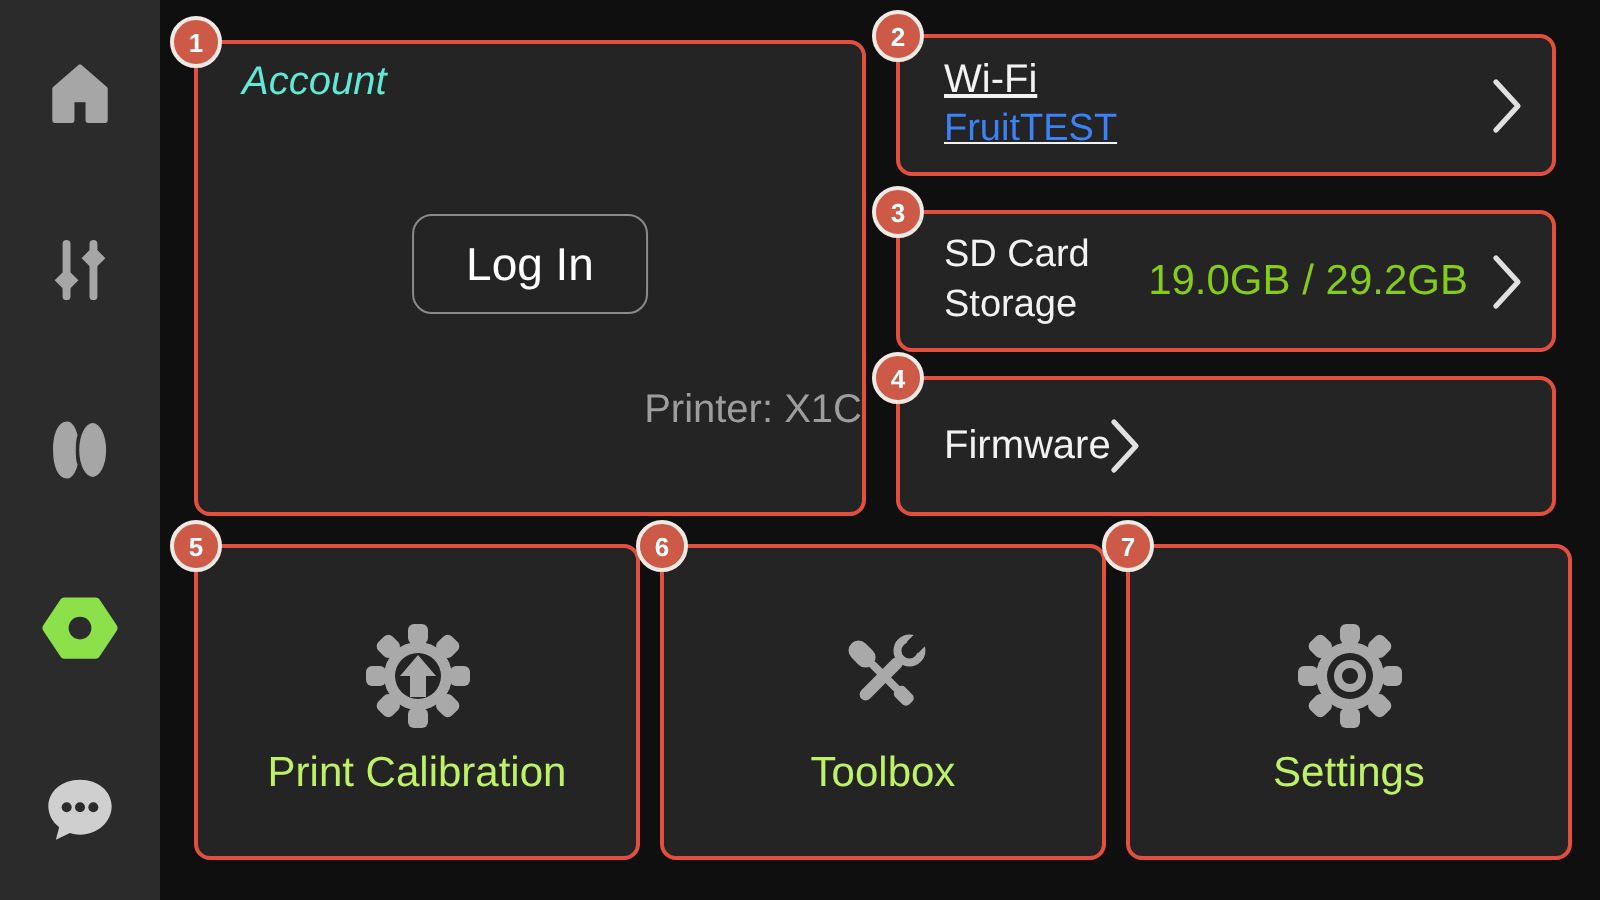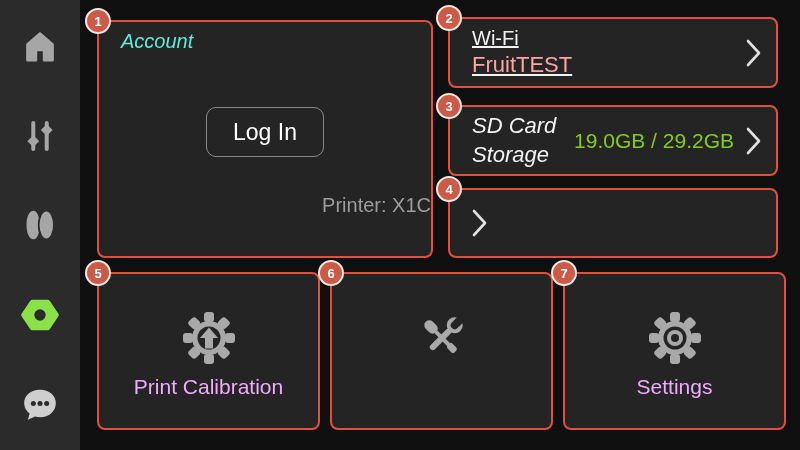--- a/index.html
+++ b/index.html
@@ -49,32 +49,32 @@
     position:absolute; left:0; right:0; top:172px;
     text-align:right; font-size:20px; color:#9d9d9d;
   }
   
   .row-card { left:448px; width:330px; display:flex; align-items:center; padding:0 14px 0 22px; }
   .card-wifi { top:17px; height:71px; }
   .card-sd { top:105px; height:71px; }
   .card-fw { top:188px; height:70px; }
   .row-titles { display:flex; flex-direction:column; justify-content:center; line-height:1.25;text-decoration:underline; }
   .row-title { font-size:20px; color:#f2f2f2; }
-  .row-sub { font-size:22px; color:#fca5a5; }
-  .row-title-wrap { font-size:22px; color:#f2f2f2; max-width:120px; line-height:1.3;font-style:italic; }
+  .row-sub { font-size:19px; color:#3b82f6; }
+  .row-title-wrap { font-size:19px; color:#f2f2f2; max-width:120px; line-height:1.3; }
   .row-value { margin-left:auto; font-size:21px; color:#84cc16; padding-right:12px; white-space:nowrap; }
   .chevron { flex:0 0 auto; display:flex; align-items:center; }
   .card-wifi .chevron { margin-left:auto; }
   
   .tile { top:272px; width:223px; height:158px; cursor:pointer; }
   .tile-pc { left:97px; } .tile-tb { left:330px; } .tile-st { left:563px; }
   .tile-icon { position:absolute; left:50%; top:36px; transform:translateX(-50%); }
   .tile-label {
     position:absolute; left:0; right:0; top:101px;
-    text-align:center; font-size:21px; color:#f0abfc;
+    text-align:center; font-size:21px; color:#bef264;
   }
 </style>
 </head>
 <body>
 
 <div class="sidebar">
   <div class="side-item">
     <span>
       <svg width="38" height="38" viewBox="0 0 48 48">
         <path d="M8 42 V22 L24 8 L40 22 V42 H29 V29 H19 V42 Z" fill="#a6a6a6" stroke="#a6a6a6" stroke-width="3" stroke-linejoin="round"></path>
@@ -145,20 +145,21 @@
   <span class="row-value">19.0GB / 29.2GB</span>
   <span class="chevron">
     <svg width="16" height="28" viewBox="0 0 16 28">
         <polyline points="2,2 13,14 2,26" fill="none" stroke="#e0e0e0" stroke-width="2.6" stroke-linecap="round" stroke-linejoin="round"></polyline>
       </svg>
   </span>
 </div>
 
 <div class="card row-card card-fw">
   <div class="badge">4</div>
+  <span class="row-title">Firmware</span>
   <span class="chevron">
     <svg width="16" height="28" viewBox="0 0 16 28">
         <polyline points="2,2 13,14 2,26" fill="none" stroke="#e0e0e0" stroke-width="2.6" stroke-linecap="round" stroke-linejoin="round"></polyline>
       </svg>
   </span>
 </div>
 
 <div class="card tile tile-pc">
   <div class="badge">5</div>
   <span class="tile-icon">
@@ -191,20 +192,21 @@
         <rect x="24" y="0" width="8" height="8" fill="#242424"></rect>
         <rect x="25" y="16" width="6" height="28" rx="3"></rect>
       </g>
       <g fill="#a9a9a9" transform="rotate(-45 28 28)">
         <rect x="23" y="5" width="10" height="15" rx="5"></rect>
         <rect x="26" y="19" width="4" height="19" rx="1.5"></rect>
         <rect x="24.5" y="37" width="7" height="10" rx="2.5"></rect>
       </g>
     </svg>
   </span>
+  <div class="tile-label">Toolbox</div>
 </div>
 
 <div class="card tile tile-st">
   <div class="badge">7</div>
   <span class="tile-icon">
     <svg width="56" height="56" viewBox="0 0 56 56">
       <g fill="#a9a9a9">
         <circle cx="28" cy="28" r="17"></circle>
         <rect x="23" y="2" width="10" height="10" rx="3"></rect>
         <rect x="23" y="44" width="10" height="10" rx="3"></rect>

